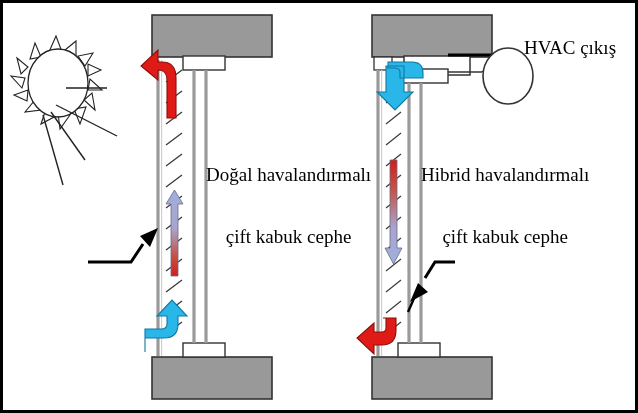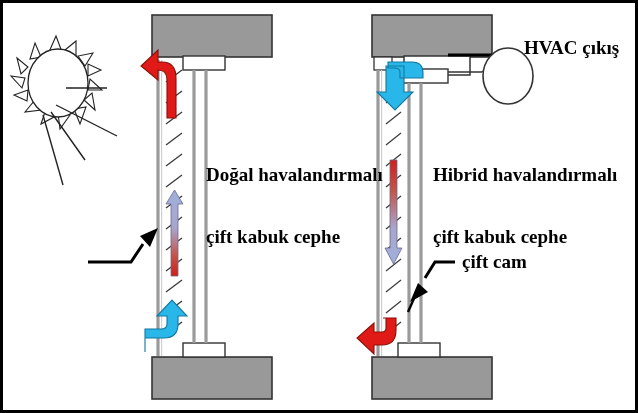--- a/index.html
+++ b/index.html
@@ -19,28 +19,29 @@
     position: absolute;
     left: 0;
     top: 0;
     width: 638px;
     height: 413px;
   }
   .lbl {
     position: absolute;
     color: #000000;
     font-family: "Liberation Serif", "DejaVu Serif", serif;
-    font-weight: 700;
+    font-weight: 400;
     white-space: pre;
     line-height: 1.08;
+    text-align: center;
   }
   .lbl-big { font-size: 19px; }
   .lbl-cap { font-size: 19px; }
   #label-natural { left: 206px; top: 124px; }
-  #label-hybrid  { left: 433px; top: 124px; }
+  #label-hybrid  { left: 421px; top: 124px; }
   #label-hvac    { left: 524px; top: 38px; }
   #label-tekcam  { left: 38px;  top: 248px; }
   #label-ciftcam { left: 462px; top: 252px; }
 </style>
 </head>
 <body>
 
 <div id="stage">
 
   <svg id="diagram" viewBox="0 0 638 413">
@@ -209,15 +210,14 @@
   </div>
 
   <div class="lbl lbl-big" id="label-hybrid">
     <div>Hibrid havalandırmalı</div>
     <div>çift kabuk cephe</div>
   </div>
 
   <div class="lbl lbl-cap" id="label-hvac">HVAC çıkış</div>
 
 
-  <div class="lbl lbl-cap" id="label-ciftcam">çift cam</div>
 
 </div>
 
 </body></html>

